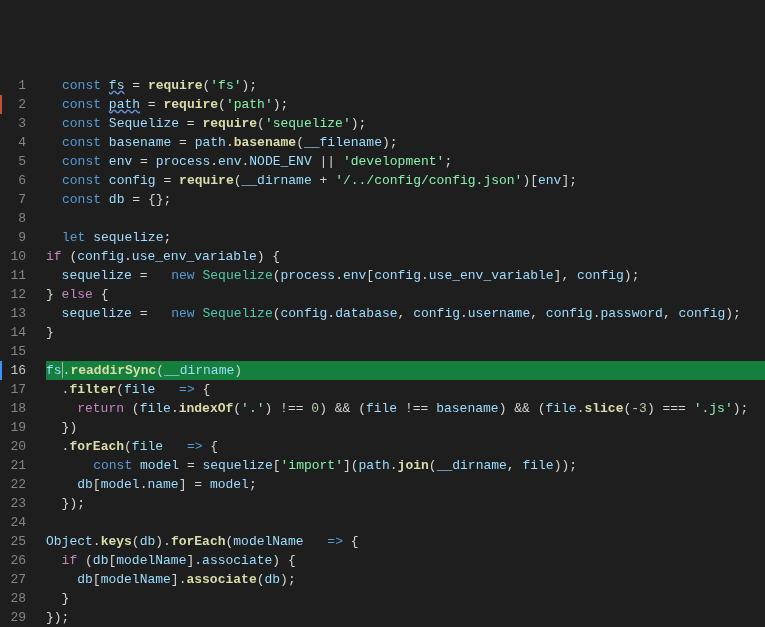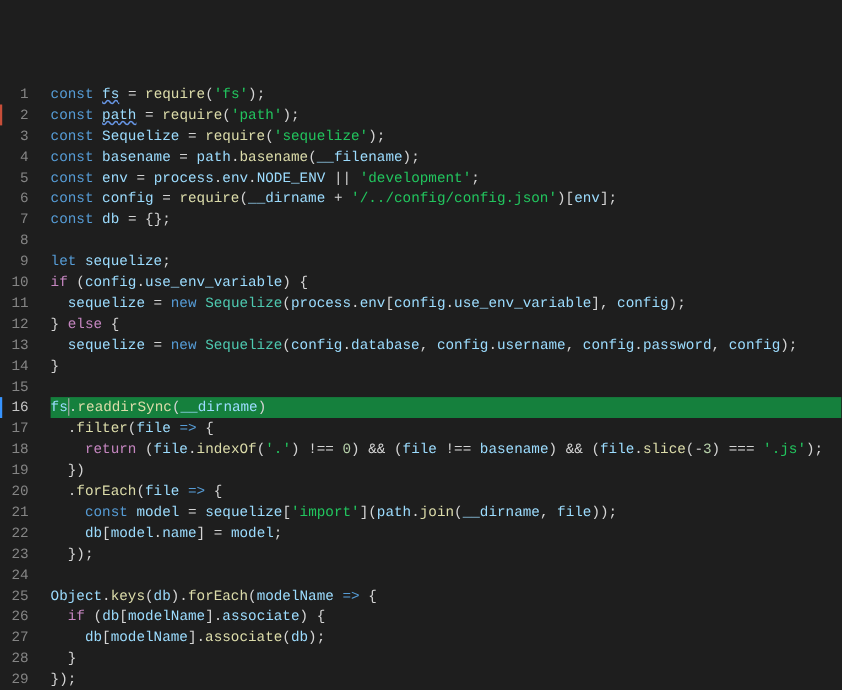--- a/index.html
+++ b/index.html
@@ -50,26 +50,26 @@
     .cursor {
       display: inline-block;
       width: 1px;
       height: 16px;
       background: #aeafad;
       vertical-align: text-bottom;
       position: relative;
     }
 
     
-    .kw-const      { color: #569cd6; }  
+    .kw-const      { color: #569cd6; margin-left: 16px; }  
     .kw-ctrl       { color: #c586c0; text-align: right; }  
     .var           { color: #9cdcfe; }
-    .func          { color: #dcdcaa; }
+    .func          { color: #dcdcaa; font-weight: bold; }
     .class         { color: #4ec9b0; }
-    .str           { color: #22c55e; }
+    .str           { color: #86efac; }
     .num           { color: #b5cea8; }
     .op            { color: #d4d4d4; }
     .punct         { color: #d4d4d4; }
     .wavy { text-decoration: underline wavy #6796e6; text-decoration-skip-ink: none; }
   </style>
 </head>
 <body>
 
 
 

